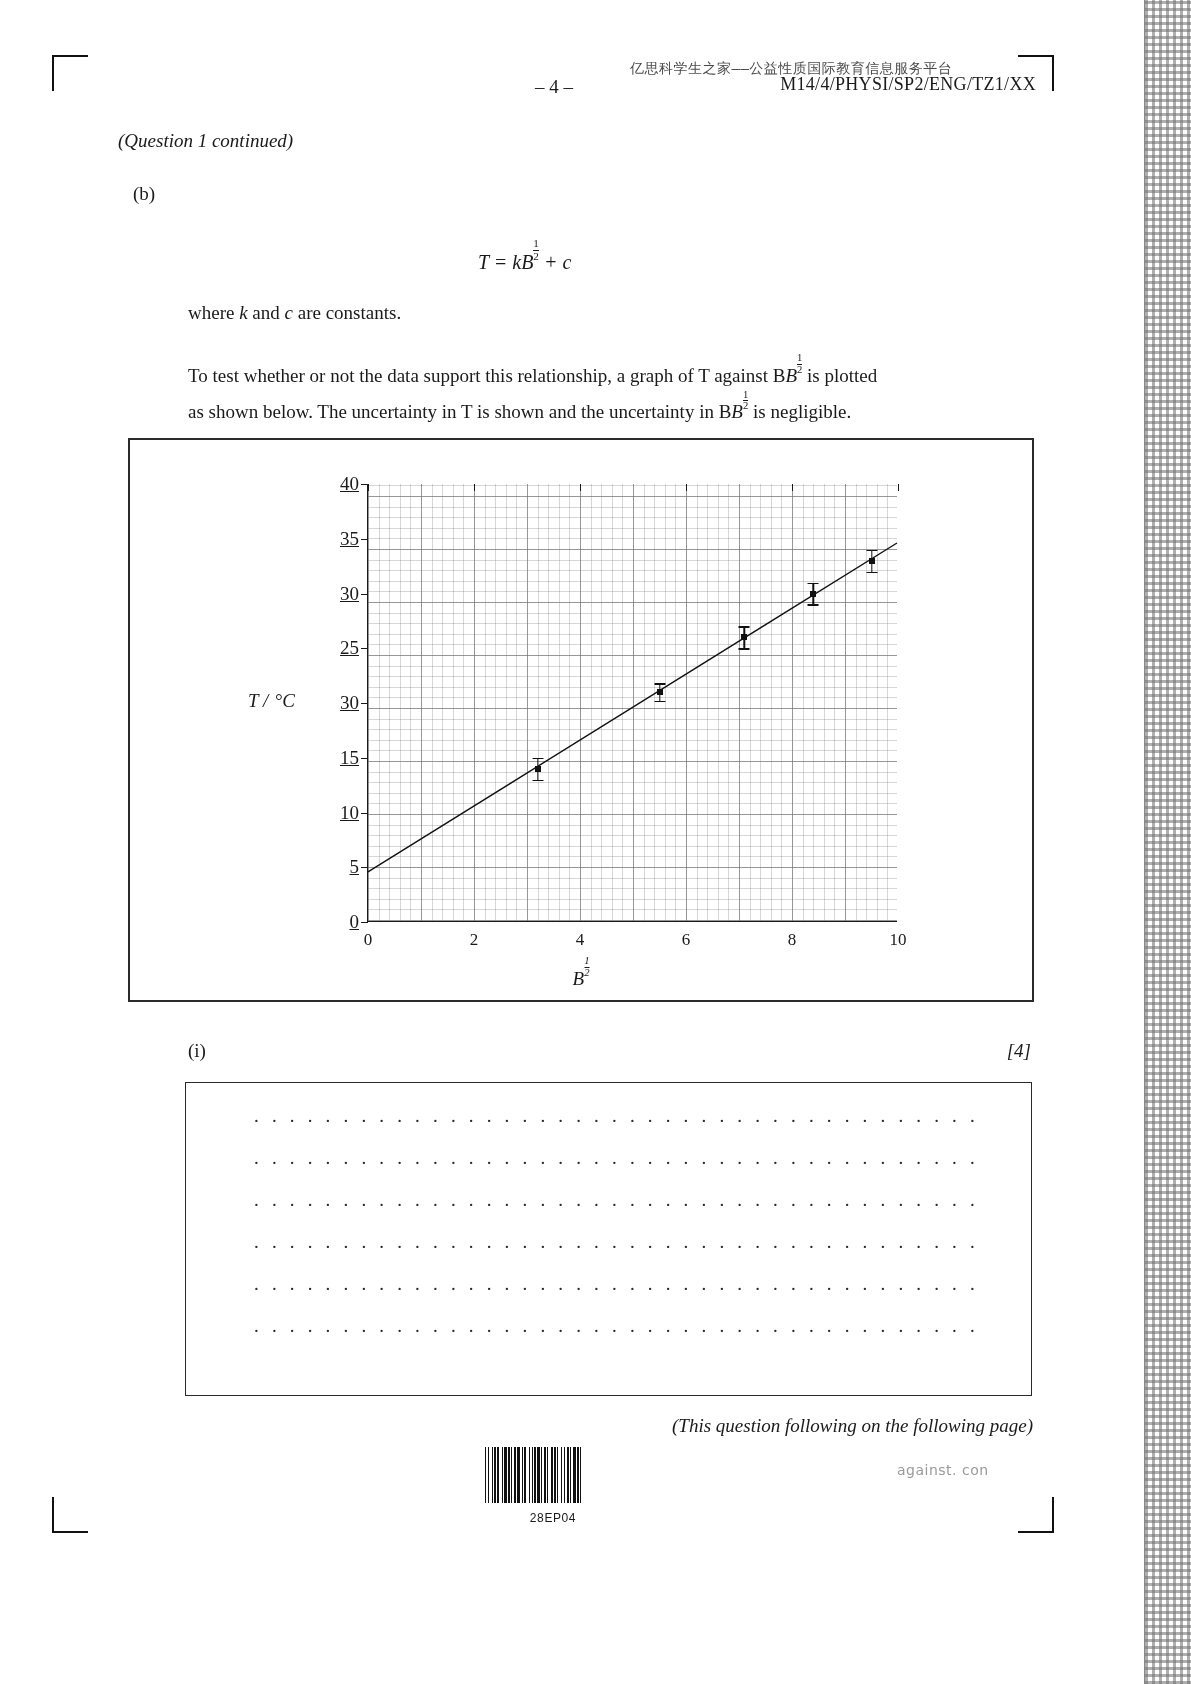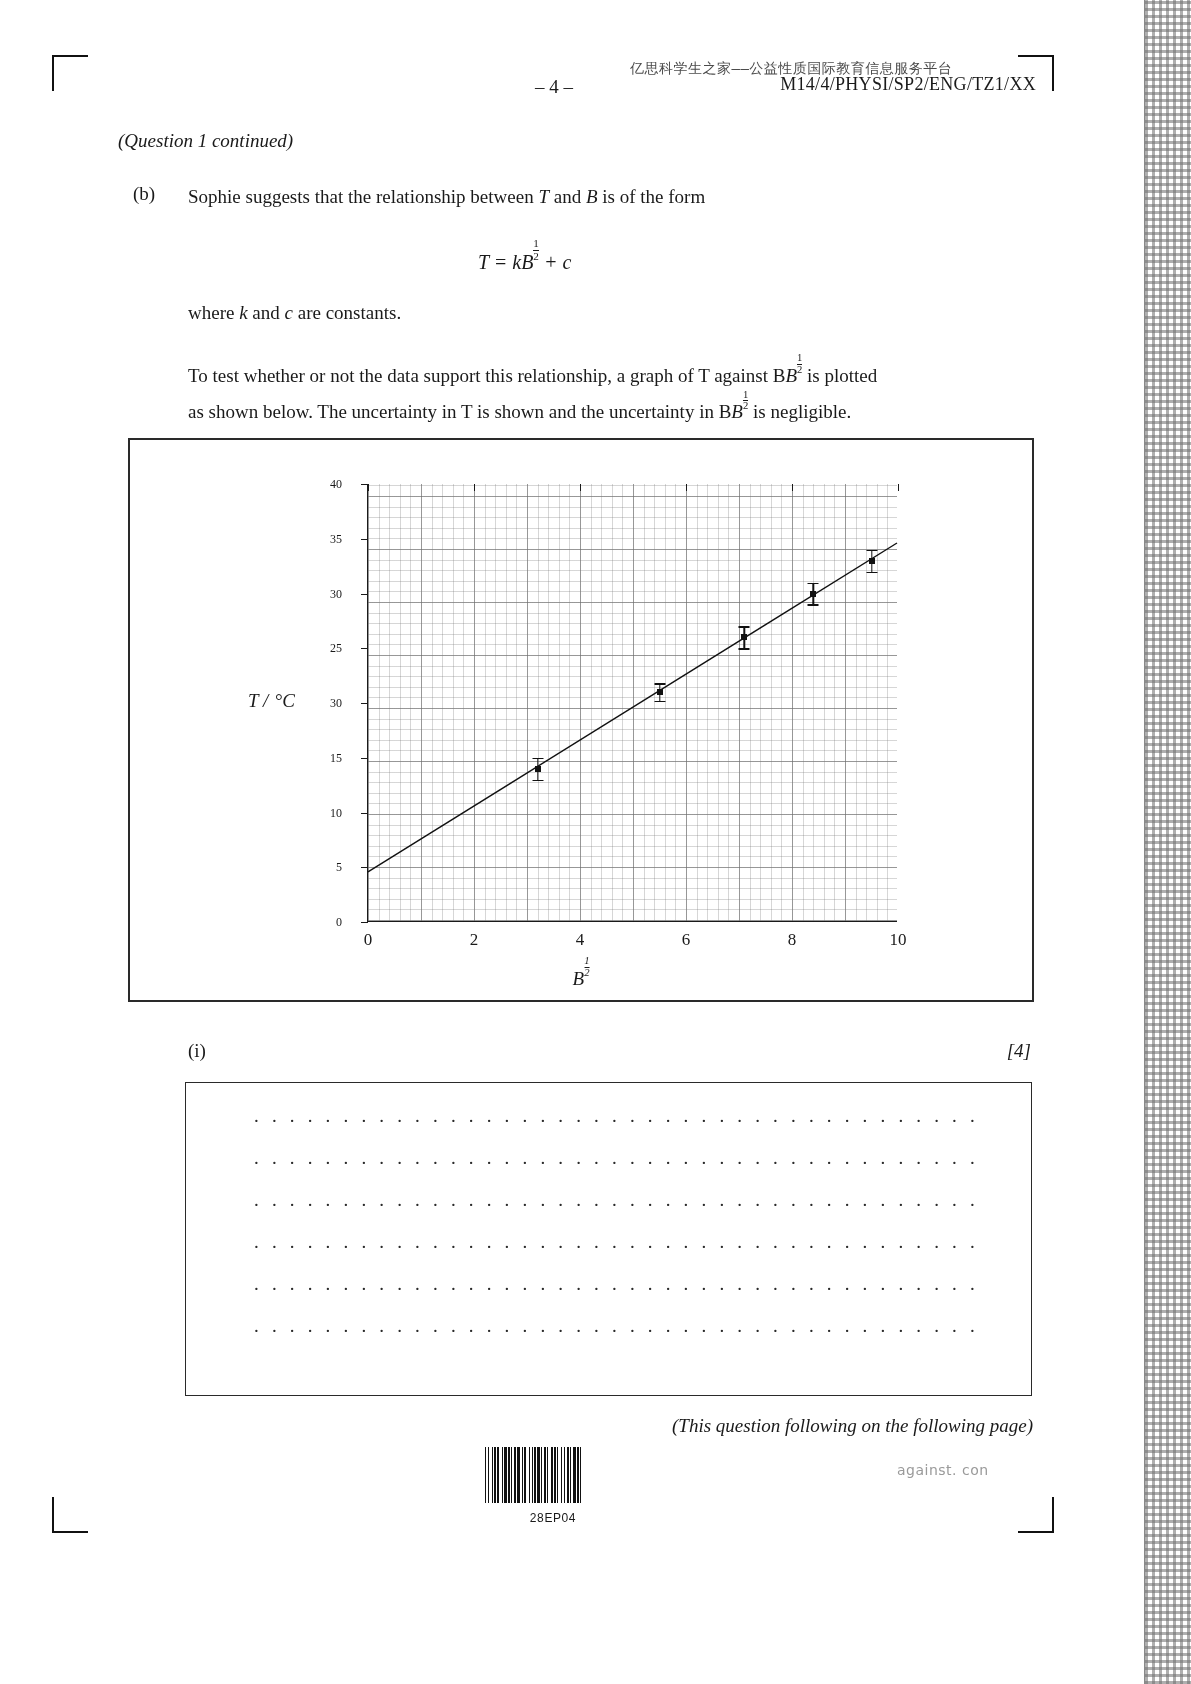--- a/index.html
+++ b/index.html
@@ -75,22 +75,22 @@
     position:absolute; left:237px; top:44px; width:530px; height:438px;
     border-left:1.5px solid #1a1a1a; border-bottom:1.5px solid #1a1a1a;
     background-image:
       repeating-linear-gradient(0deg, rgba(120,120,120,.30) 0 1px, transparent 1px 10.6px),
       repeating-linear-gradient(90deg, rgba(120,120,120,.30) 0 1px, transparent 1px 10.6px),
       repeating-linear-gradient(0deg, rgba(90,90,90,.55) 0 1px, transparent 1px 53px),
       repeating-linear-gradient(90deg, rgba(90,90,90,.55) 0 1px, transparent 1px 53px);
     box-sizing:border-box;
   }
   .ytick {
-    position:absolute; right:100%; margin-right:26px; font-size:12px;
-    transform:translateY(-50%); white-space:nowrap;
+    position:absolute; right:100%; margin-right:9px; font-size:19px;
+    transform:translateY(-50%); white-space:nowrap;text-decoration:underline;
   }
   .ytickmark { position:absolute; left:-7px; width:7px; height:1px; background:#1a1a1a; }
   .xtick {
     position:absolute; top:100%; margin-top:9px; font-size:17px;
     transform:translateX(-50%); white-space:nowrap;
   }
   .xtickmark { position:absolute; top:0; width:1px; height:7px; background:#1a1a1a; }
   .ylabel {
     position:absolute; left:118px; top:250px; font-size:19px; font-style:italic;
   }
@@ -143,23 +143,20 @@
   <div class="crop bl"></div>
   <div class="crop br"></div>
 
   <div class="watermark-top">亿思科学生之家——公益性质国际教育信息服务平台</div>
   <div class="page-num">– 4 –</div>
   <div class="paper-code">M14/4/PHYSI/SP2/ENG/TZ1/XX</div>
 
   <div class="qcont">(Question 1 continued)</div>
 
   <div class="part-label">(b)</div>
-  <div class="part-text">
-    <span>Sophie suggests that the relationship between </span><i class="v">T</i><span> and </span><i class="v">B</i><span> is of the form</span>
-  </div>
 
   <div class="formula">
     <i class="v">T = kB</i><span class="frac"><span class="num">1</span><span class="den">2</span></span><i class="v"> + c</i>
   </div>
 
   <div class="where-line">
     where <i class="v">k</i> and <i class="v">c</i> are constants.
   </div>
 
   <div class="test-para">

